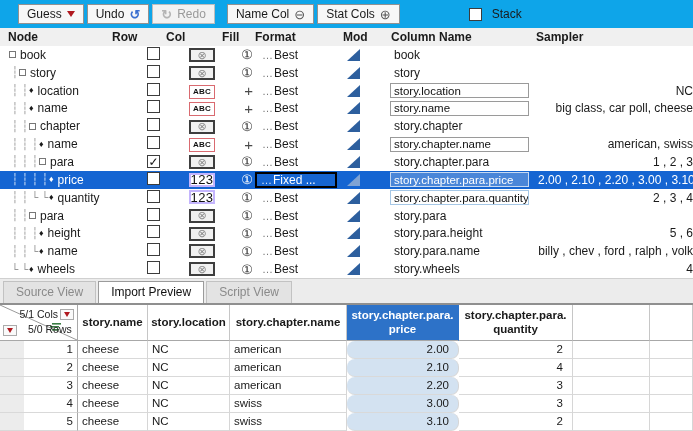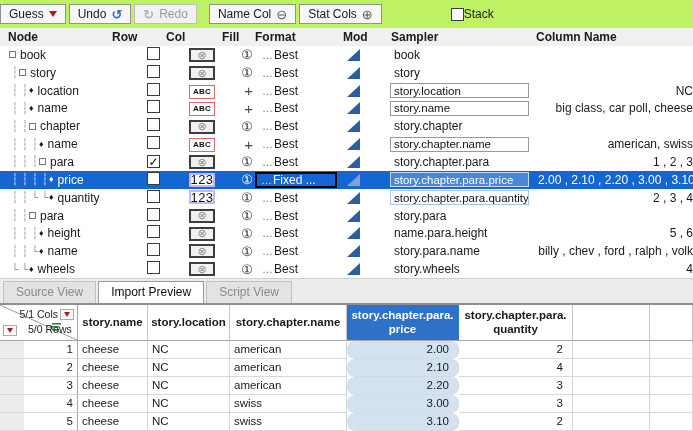--- a/index.html
+++ b/index.html
@@ -3,38 +3,38 @@
 <meta charset="utf-8">
 <style>
   * { margin:0; padding:0; box-sizing:border-box; }
   html,body { background:#fff; }
   .app{
     width:693px; height:431px; position:relative; overflow:hidden;
     font-family:"Liberation Sans", sans-serif; font-size:12px; color:#1a1a1a;
     background:#fff; border:0;
   }
   
-  .toolbar{ height:28px; background:#bef264; display:flex; align-items:center; padding-left:0; }
+  .toolbar{ height:28px; background:#0ea5e9; display:flex; align-items:center; padding-left:18px; }
   .tbtn{
     height:20px; display:inline-flex; align-items:center; gap:5px;
     background:#f7f7f7; border:1px solid #919191; padding:0 8px; margin-right:3px;
     font-family:inherit; font-size:12px; color:#1a1a1a; cursor:default;
   }
   .tbtn.disabled{ color:#9a9a9a; border-color:#bdbdbd; background:#f2f2f2; }
   .red-caret{ width:0; height:0; border-left:4px solid transparent; border-right:4px solid transparent; border-top:6px solid #b0191f; display:inline-block; }
   .curve{ font-size:13px; font-weight:bold; line-height:1; }
   .curve.blue{ color:#3a6fd0; }
   .curve.gray{ color:#b5b5b5; }
   .circ-glyph{ font-size:13px; color:#555; line-height:1; }
   .gap10{ width:9px; } .gap-stack{ width:66px; }
   .chk{
     width:13px; height:13px; border:1px solid #3c3c3c; background:#fff; display:inline-flex;
     align-items:center; justify-content:center; font-size:12px; line-height:1; color:#111; flex:none;
   }
-  .stack-lbl{ margin-left:0; }
+  .stack-lbl{ margin-left:10px; }
   
   .tree-header{
     height:18px; background:#f0f0f0; display:grid; align-items:center; font-weight:bold;
     grid-template-columns:110px 50px 55px 38px 88px 48px 145px 1fr;
   }
   .tree-header span{ padding-left:2px; }
   .tree-header .h-node{ padding-left:8px; } .tree-header .h-col{ padding-left:6px; }
   .tree-header .h-fill{ padding-left:7px; }
   .tree-body{ background:#fff;text-align:right; }
   .trow{
@@ -133,22 +133,22 @@
     <span class="stack-lbl">Stack</span>
   </div>
 
   <div class="tree-header">
     <span class="h-node">Node</span>
     <span>Row</span>
     <span class="h-col">Col</span>
     <span class="h-fill">Fill</span>
     <span>Format</span>
     <span>Mod</span>
+    <span>Column Name</span>
     <span>Sampler</span>
-    <span>Column Name</span>
   </div>
 
   <div class="tree-body" id="tree-body">
       <div class="trow">
         <div class="c-node">
           <span class="nd-square"></span>
           <span>book</span>
         </div>
         <div class="c-row"><span class="chk"></span></div>
         <div class="c-col"><span class="icon-col none">⊗</span></div>
@@ -404,21 +404,21 @@
         <div class="c-fmt">
           <span class="fmt-dots">…</span>
           <span>Best</span>
         </div>
         <div class="c-mod">
           <svg width="13" height="12">
             <polygon points="0,12 13,0 13,12" fill="#2d5f9e"></polygon>
           </svg>
         </div>
         <div class="c-name">
-          <span class="name-plain">name.para.height</span>
+          <span class="name-plain">story.para.height</span>
         </div>
         <div class="c-samp">5 , 6</div>
       </div>
       <div class="trow">
         <div class="c-node">
           <span class="pfx">┆</span>
           <span class="pfx">┆</span>
           <span class="pfx">└</span>
           <span class="nd-diamond">♦</span>
           <span>name</span>

